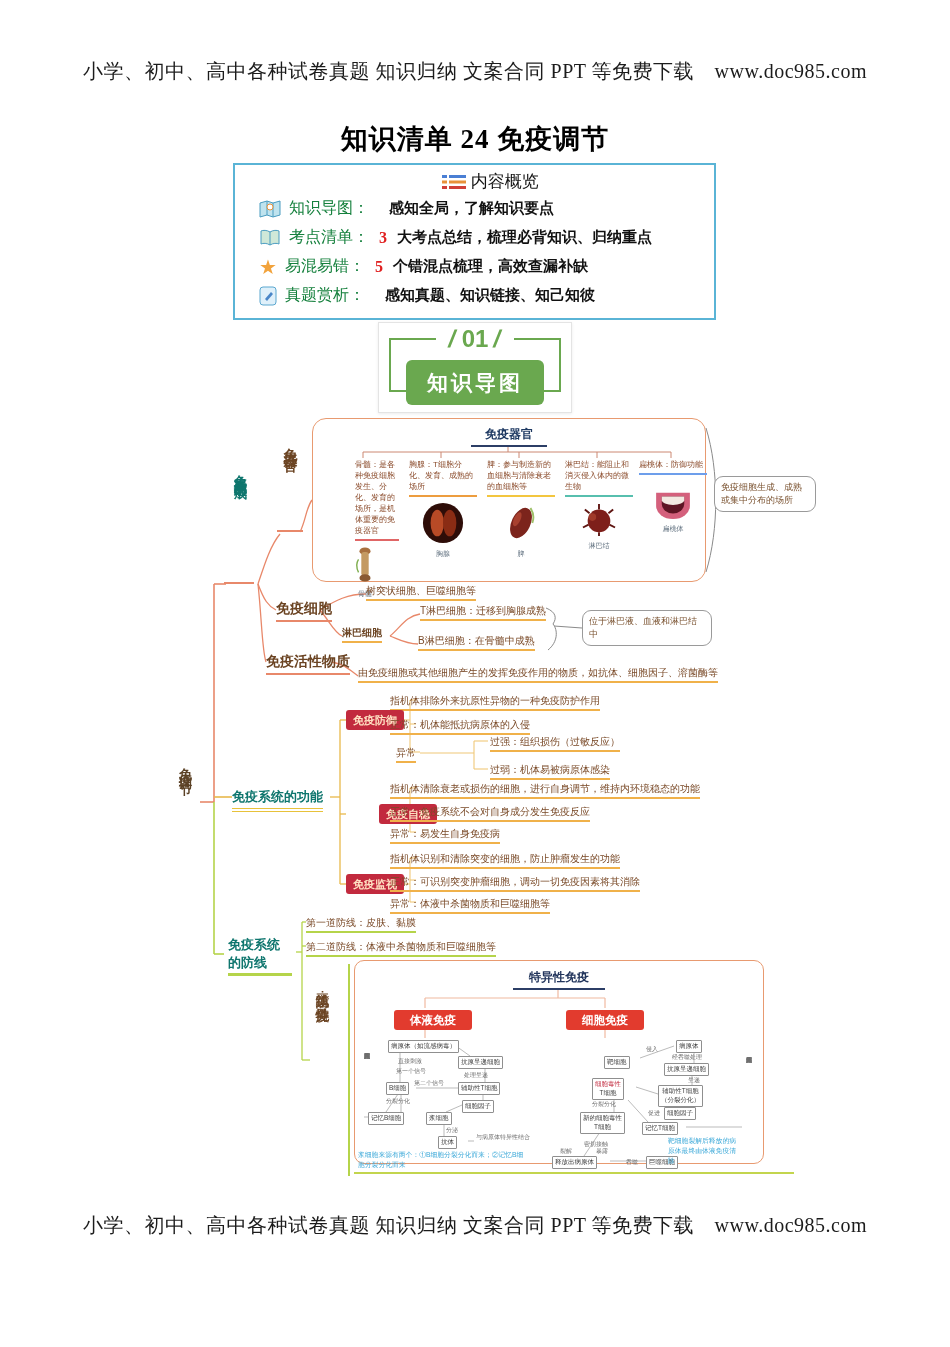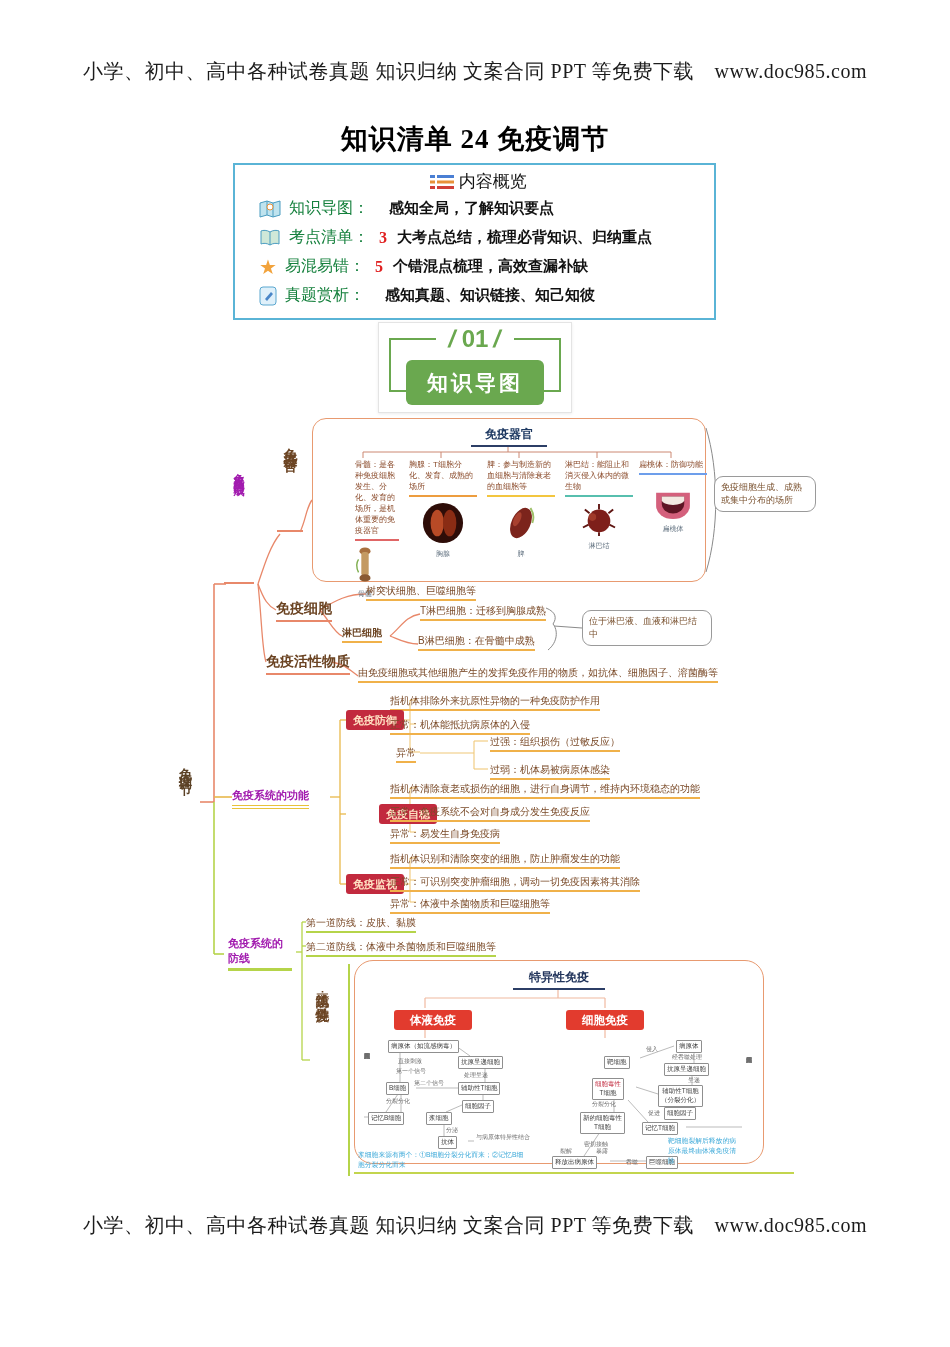--- a/index.html
+++ b/index.html
@@ -24,21 +24,21 @@
   .sec-frame{position:absolute;left:10px;top:15px;width:168px;height:50px;border:2px solid #6aa84f;}
   .sec-num-wrap{position:absolute;left:0;top:2px;width:100%;text-align:center;}
   .sec-num-inner{display:inline-block;background:#fff;padding:0 7px;color:#6aa84f;font-weight:bold;font-size:24px;}
   .sec-slash{display:inline-block;transform:skewX(-12deg);margin:0 6px;}
   .sec-btn{position:absolute;left:50%;transform:translateX(-50%);top:37px;width:138px;height:45px;
            background:#6aa84f;border-radius:6px;color:#fff;font-weight:bold;font-size:21px;
            line-height:45px;text-align:center;letter-spacing:3px;}
   
   .vtext{writing-mode:vertical-rl;text-orientation:upright;}
   .root-label{font-size:13px;font-weight:bold;color:#5c4226;letter-spacing:5px;}
-  .branch-label{font-size:11px;font-weight:bold;color:#a21caf;}
+  .branch-label{font-size:13px;font-weight:bold;color:#0f766e;}
   .sub-label{font-size:14px;font-weight:bold;color:#6b4423;}
   .mm-line{font-size:10px;color:#7a4a28;white-space:nowrap;padding-bottom:1px;}
   .ul-or{border-bottom:2px solid #f0b14a;}
   .ul-sal{border-bottom:2px solid #e8886a;}
   .ul-grn{border-bottom:2px solid #b5d44a;}
   .ul-dbl{border-bottom:4px double #e8c23a;}
   .badge{width:58px;height:20px;background:#c22a3e;border-radius:3px;color:#ffe0c2;
          font-size:11px;font-weight:bold;text-align:center;line-height:20px;}
   .organ-box{left:312px;top:418px;width:392px;height:162px;border:1.5px solid #e89a70;border-radius:14px;}
   .organ-title{position:absolute;left:0;top:5px;width:100%;text-align:center;}
@@ -46,21 +46,21 @@
                     border-bottom:2px solid #2c3e66;padding:0 14px 2px;}
   .organ-col{position:absolute;top:40px;width:68px;text-align:left;}
   .organ-text{font-size:8px;line-height:1.38;color:#8a4a2a;padding-bottom:3px;display:block;}
   .u1{border-bottom:2.5px solid #e06666;margin-left:24px;} .u2{border-bottom:2.5px solid #ed9d3f;}
   .u3{border-bottom:2.5px solid #f3c63f;} .u4{border-bottom:2.5px solid #57bfae;}
   .u5{border-bottom:2.5px solid #6d9eeb;}
   .organ-img{margin:5px auto 0;text-align:center;}
   .organ-cap{font-size:7px;color:#60707f;text-align:center;margin-top:1px;}
   .round-note{border:1px solid #9a9a9a;border-radius:9px;background:#fff;padding:4px 6px;
               font-size:9px;color:#7a5230;line-height:1.45;}
-  .spec-box{left:354px;top:960px;width:408px;height:202px;border:1.5px solid #e89a70;border-radius:19px;}
+  .spec-box{left:354px;top:960px;width:408px;height:202px;border:1.5px solid #e89a70;border-radius:10px;}
   .spec-title{position:absolute;left:0;top:6px;width:100%;text-align:center;}
   .spec-title span{display:inline-block;font-size:12px;font-weight:bold;color:#22355c;
                    border-bottom:2px solid #2c3e66;padding:0 16px 2px;}
   .bigred{height:20px;background:#e23b2e;border-radius:3px;color:#fff;font-size:11.5px;
           font-weight:bold;text-align:center;line-height:20px;}
   .fc-box{position:absolute;border:1px solid #8f8f8f;background:#fff;font-size:6.5px;color:#3d3d3d;
           text-align:center;line-height:1.35;padding:1px 2px;border-radius:1px;white-space:nowrap;}
   .fc-box .blk{display:block;white-space:nowrap;}
   .fc-red{color:#c22a3e;}
   .fc-label{position:absolute;font-size:6px;color:#6e6e6e;white-space:nowrap;}
@@ -73,21 +73,21 @@
 <body>
 
 <div class="page">
 
   <div class="abs doc-edge ctr serif" style="top:58px;">小学、初中、高中各种试卷真题 知识归纳 文案合同 PPT 等免费下载　www.doc985.com</div>
   <div class="abs doc-edge ctr serif" style="top:1212px;">小学、初中、高中各种试卷真题 知识归纳 文案合同 PPT 等免费下载　www.doc985.com</div>
 
   <div class="abs doc-title ctr serif" style="top:121px;">知识清单 24 免疫调节</div>
 
   <div class="abs ov-box">
-    <div style="position:absolute;left:4px;top:5px;width:100%;text-align:center;">
+    <div style="position:absolute;left:16px;top:5px;width:100%;text-align:center;">
       <svg width="24" height="16" viewBox="0 0 24 16" style="vertical-align:-3px;">
         <rect x="0" y="1" width="5" height="3" fill="#4a7fd4"></rect>
           <rect x="7" y="1" width="17" height="3" fill="#4a7fd4"></rect>
         <rect x="0" y="6.5" width="5" height="3" fill="#e8913a"></rect>
           <rect x="7" y="6.5" width="17" height="3" fill="#e8913a"></rect>
         <rect x="0" y="12" width="5" height="3" fill="#d04038"></rect>
           <rect x="7" y="12" width="17" height="3" fill="#d04038"></rect>
       </svg>
       <span class="ov-title serif">内容概览</span>
     </div>

